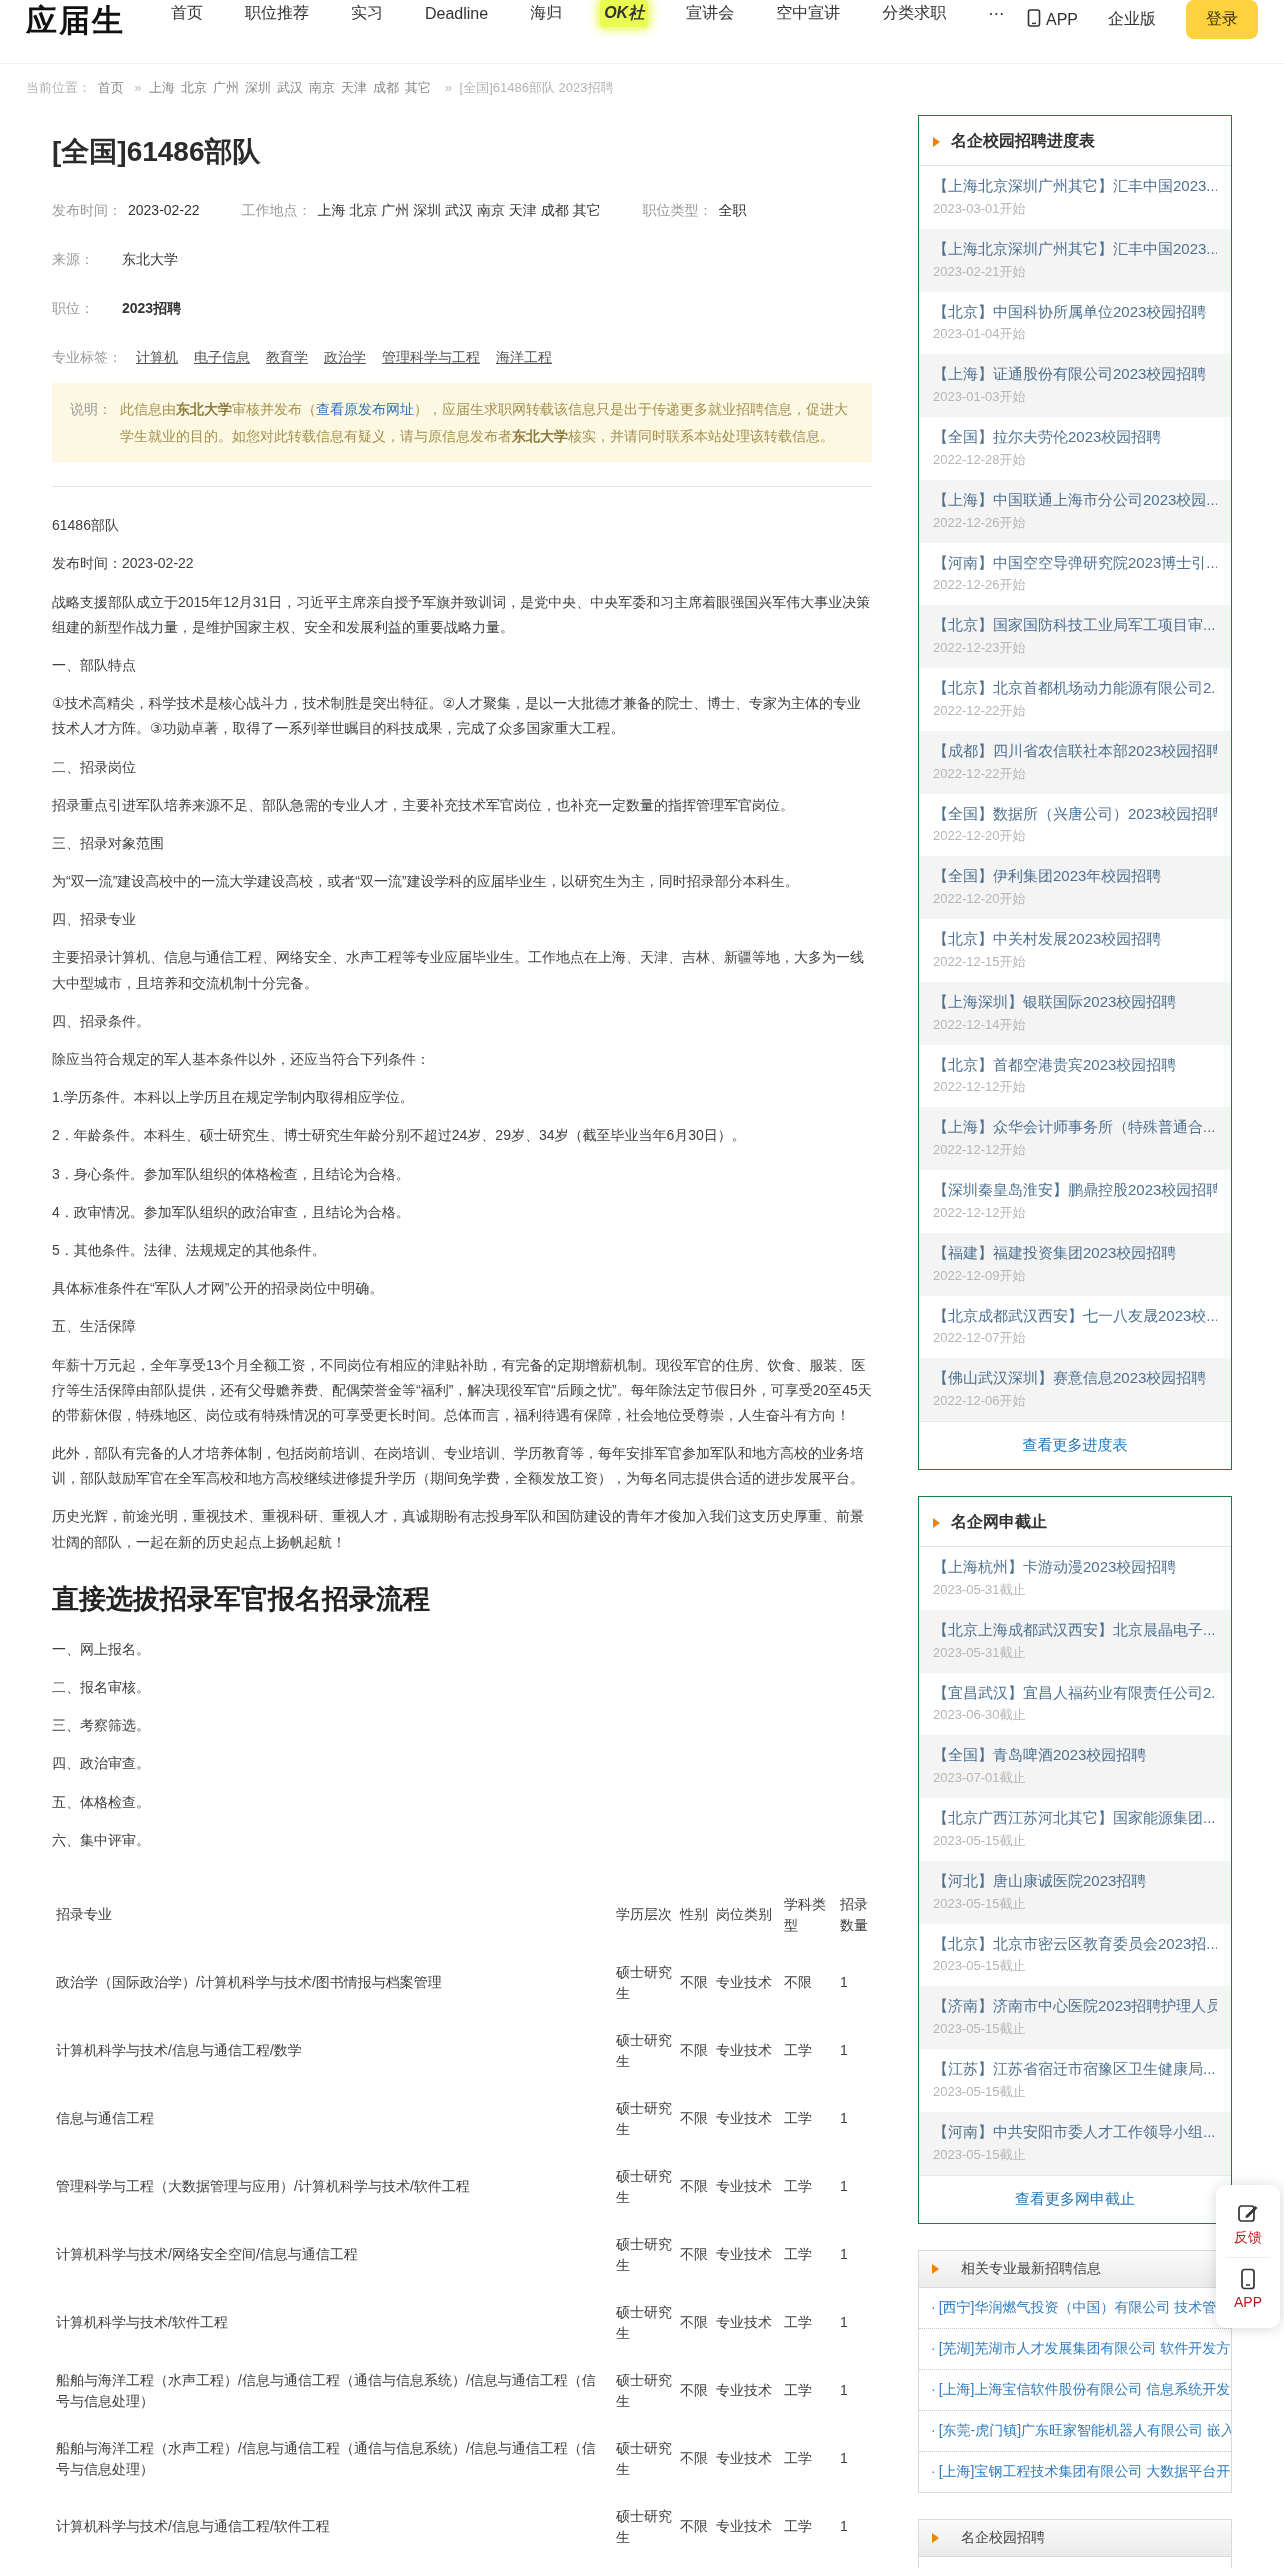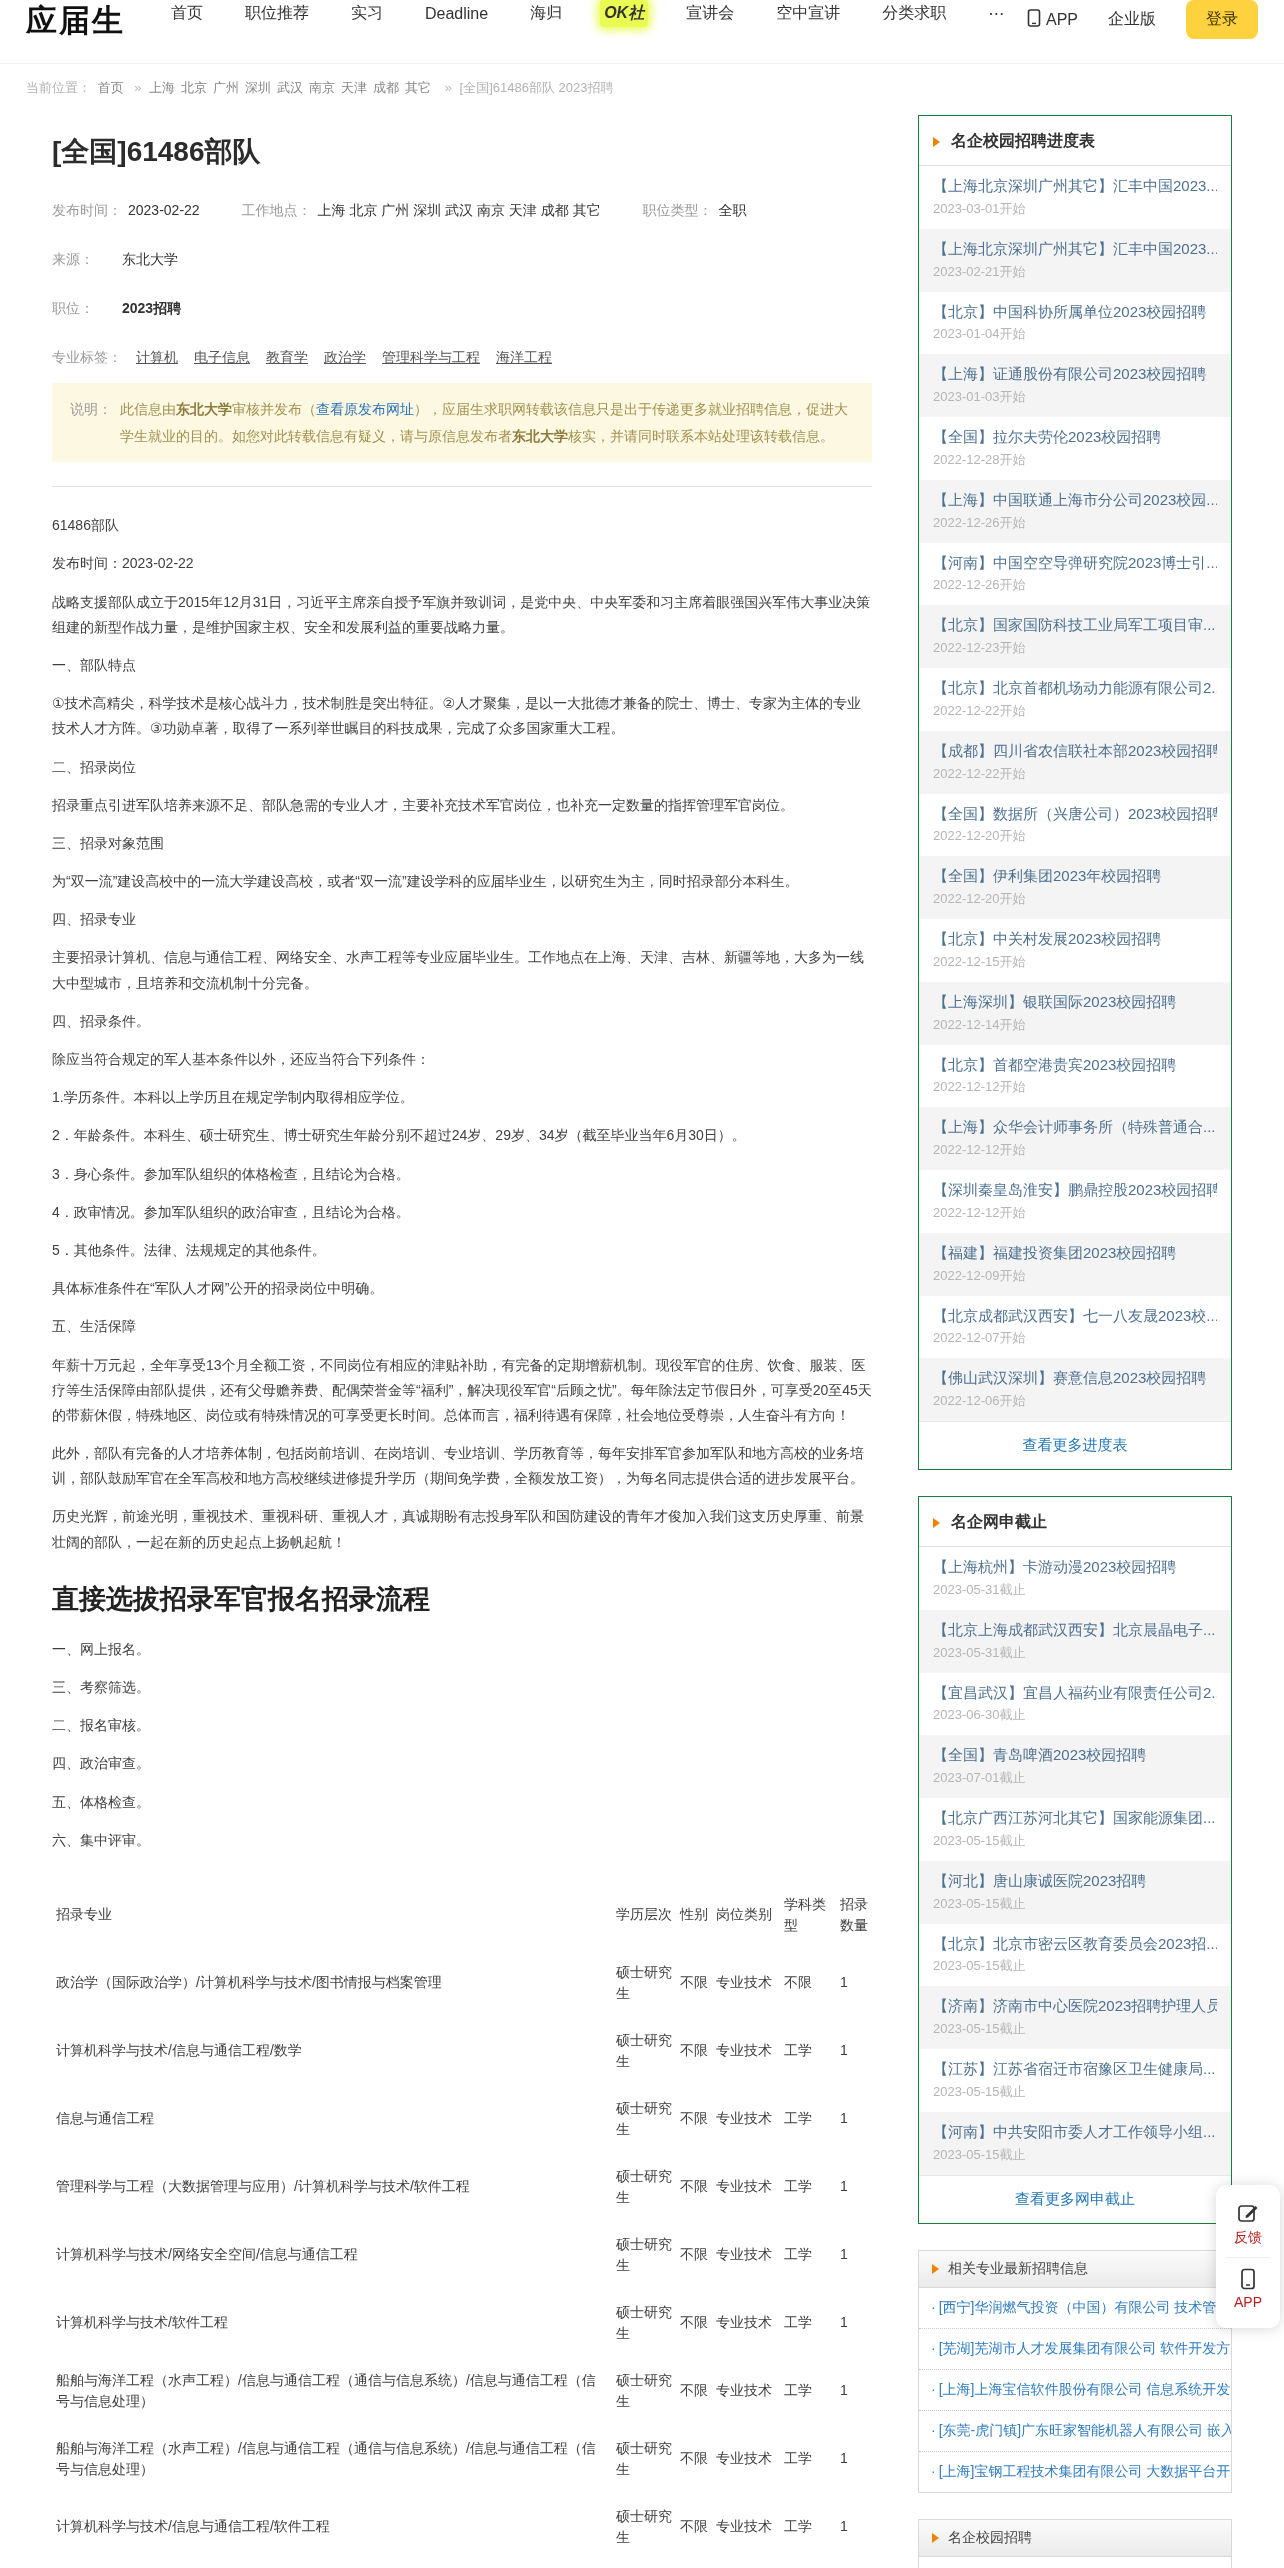--- a/index.html
+++ b/index.html
@@ -59,21 +59,21 @@
   .pos-table th, .pos-table td { font-weight:normal; text-align:left; vertical-align:middle; padding:13px 4px; line-height:1.5; }
   .col-major { width:560px; }
   .col-degree { width:64px; }
   .col-sex { width:36px; }
   .col-post { width:68px; }
   .col-subject { width:56px; }
   .col-count { width:36px; }
 
   
   .bar-box { border:1px solid #d9d9d9; background:#fff; }
-  .bar-head { background:linear-gradient(#fbfbfb,#ebebeb); border-bottom:1px solid #d9d9d9; padding:9px 13px; font-size:14px; color:#444; display:flex; align-items:center; gap:9px; }
+  .bar-head { background:linear-gradient(#fbfbfb,#ebebeb); border-bottom:1px solid #d9d9d9; padding:9px 13px; font-size:14px; color:#444; display:flex; align-items:center; gap:22px; }
   .arrow-marker { width:0; height:0; border-left:7px solid #ef8200; border-top:5px solid transparent; border-bottom:5px solid transparent; flex:none; }
 
   
   .side-box { border:1px solid #15803d; margin-bottom:26px; }
   .side-head { display:flex; align-items:center; gap:11px; padding:15px 14px 13px; font-size:16px; font-weight:bold; color:#333; border-bottom:1px solid #e2e2e2; }
   .side-item { padding:9px 14px 11px; cursor:pointer; }
   .side-item:nth-of-type(even) { background:#f4f4f4; }
   .side-item-title { font-size:15px; color:#4e7191; line-height:1.45; white-space:nowrap; overflow:hidden; }
   .side-item-date { font-size:13px; color:#b5b5b5; margin-top:3px; }
   .side-more { border-top:1px solid #e8e8e8; text-align:center; padding:14px; font-size:15px; color:#2577b8; cursor:pointer; }
@@ -187,22 +187,22 @@
             <p>具体标准条件在“军队人才网”公开的招录岗位中明确。</p>
             <p>五、生活保障</p>
             <p>年薪十万元起，全年享受13个月全额工资，不同岗位有相应的津贴补助，有完备的定期增薪机制。现役军官的住房、饮食、服装、医疗等生活保障由部队提供，还有父母赡养费、配偶荣誉金等“福利”，解决现役军官“后顾之忧”。每年除法定节假日外，可享受20至45天的带薪休假，特殊地区、岗位或有特殊情况的可享受更长时间。总体而言，福利待遇有保障，社会地位受尊崇，人生奋斗有方向！</p>
             <p>此外，部队有完备的人才培养体制，包括岗前培训、在岗培训、专业培训、学历教育等，每年安排军官参加军队和地方高校的业务培训，部队鼓励军官在全军高校和地方高校继续进修提升学历（期间免学费，全额发放工资），为每名同志提供合适的进步发展平台。</p>
             <p>历史光辉，前途光明，重视技术、重视科研、重视人才，真诚期盼有志投身军队和国防建设的青年才俊加入我们这支历史厚重、前景壮阔的部队，一起在新的历史起点上扬帆起航！</p>
           </div>
         <div class="article-heading">直接选拔招录军官报名招录流程</div>
         <div>
 
         <p>一、网上报名。</p>
+            <p>二、报名审核。</p>
             <p>三、考察筛选。</p>
-            <p>二、报名审核。</p>
             <p>四、政治审查。</p>
             <p>五、体格检查。</p>
             <p>六、集中评审。</p>
           </div>
 
         <table class="pos-table">
           <colgroup>
             <col class="col-major">
               <col class="col-degree">
               <col class="col-sex">

